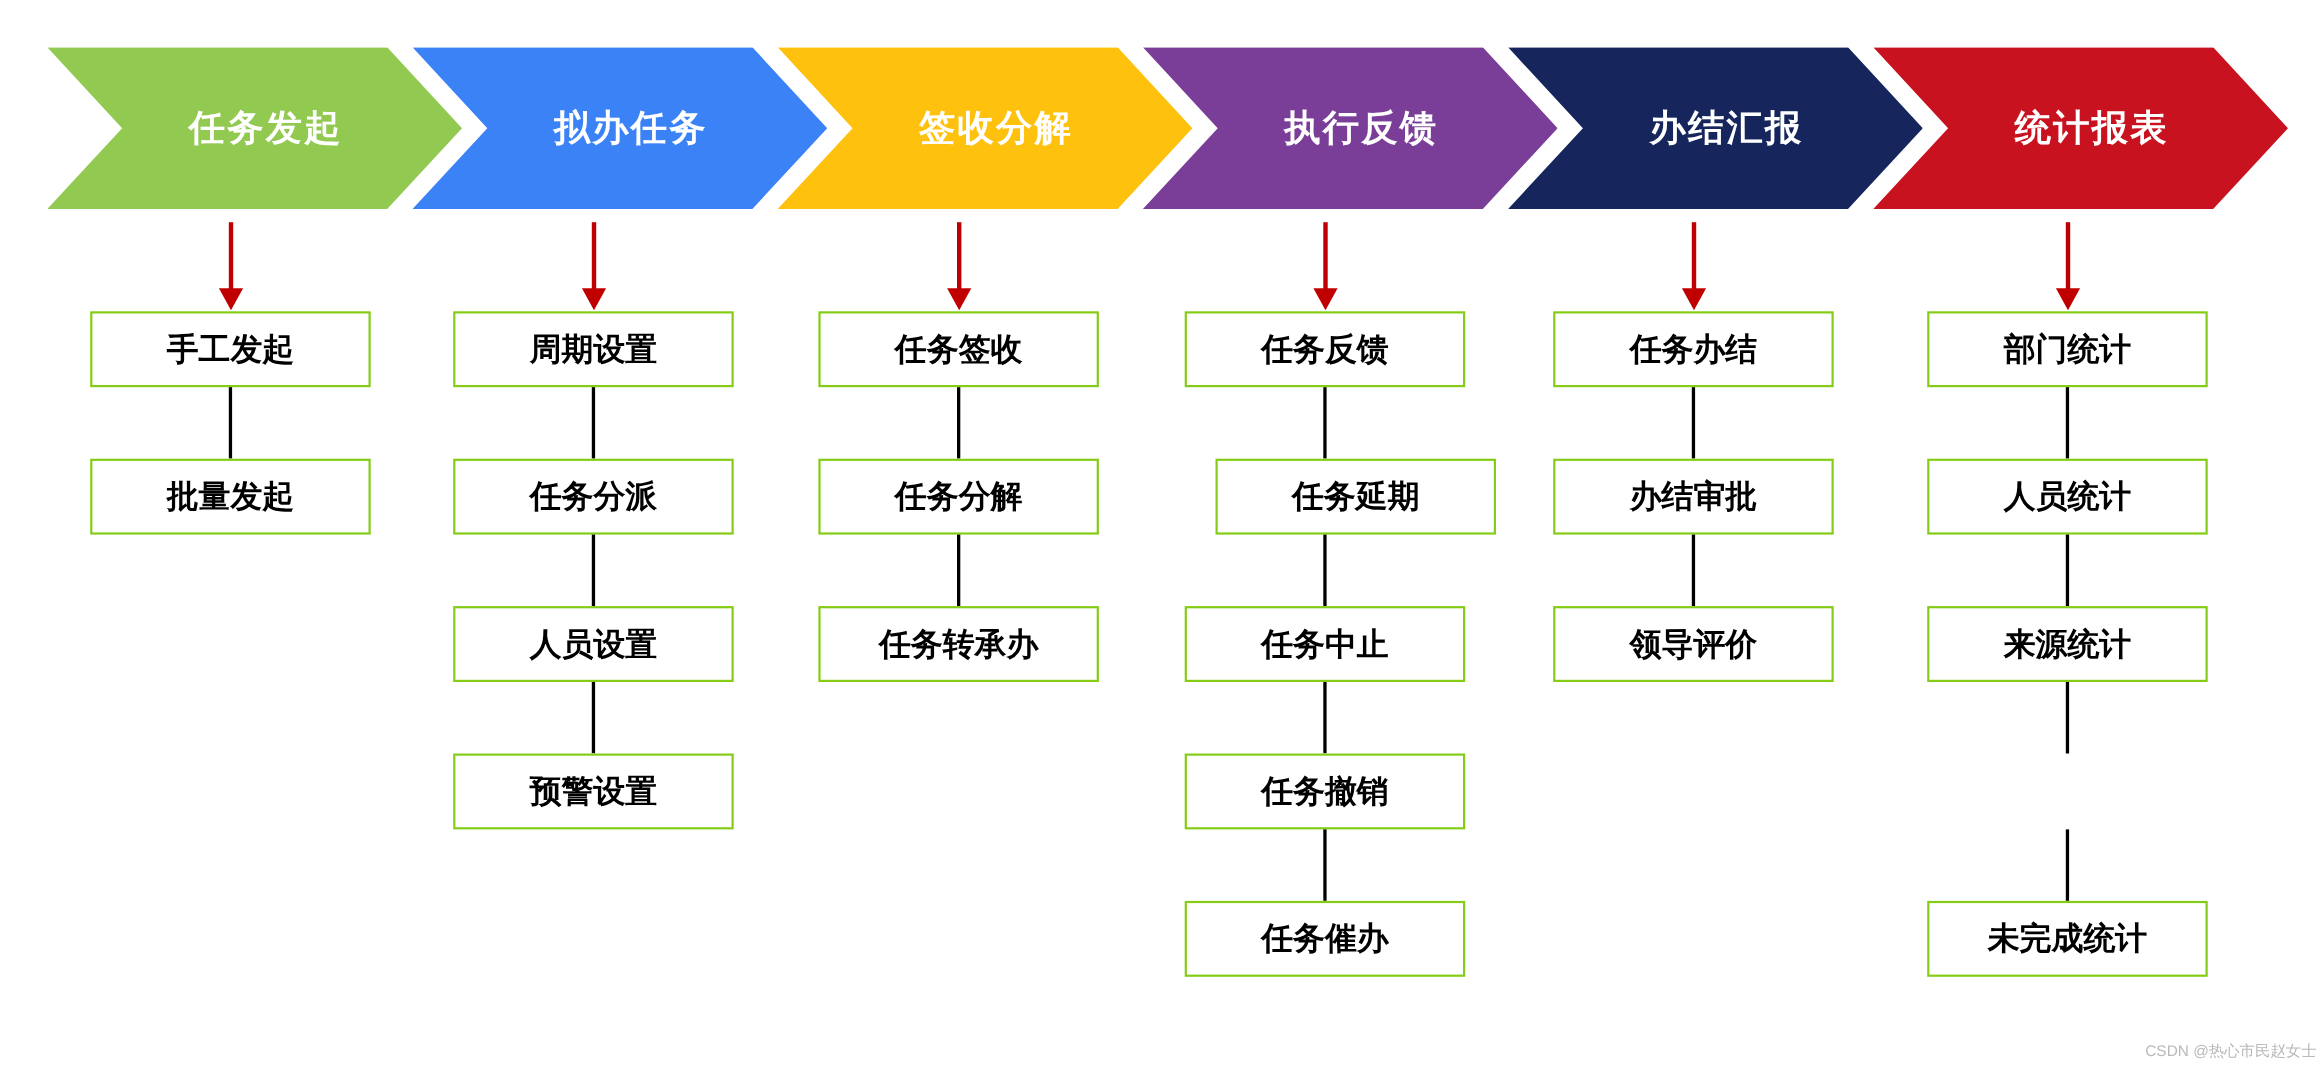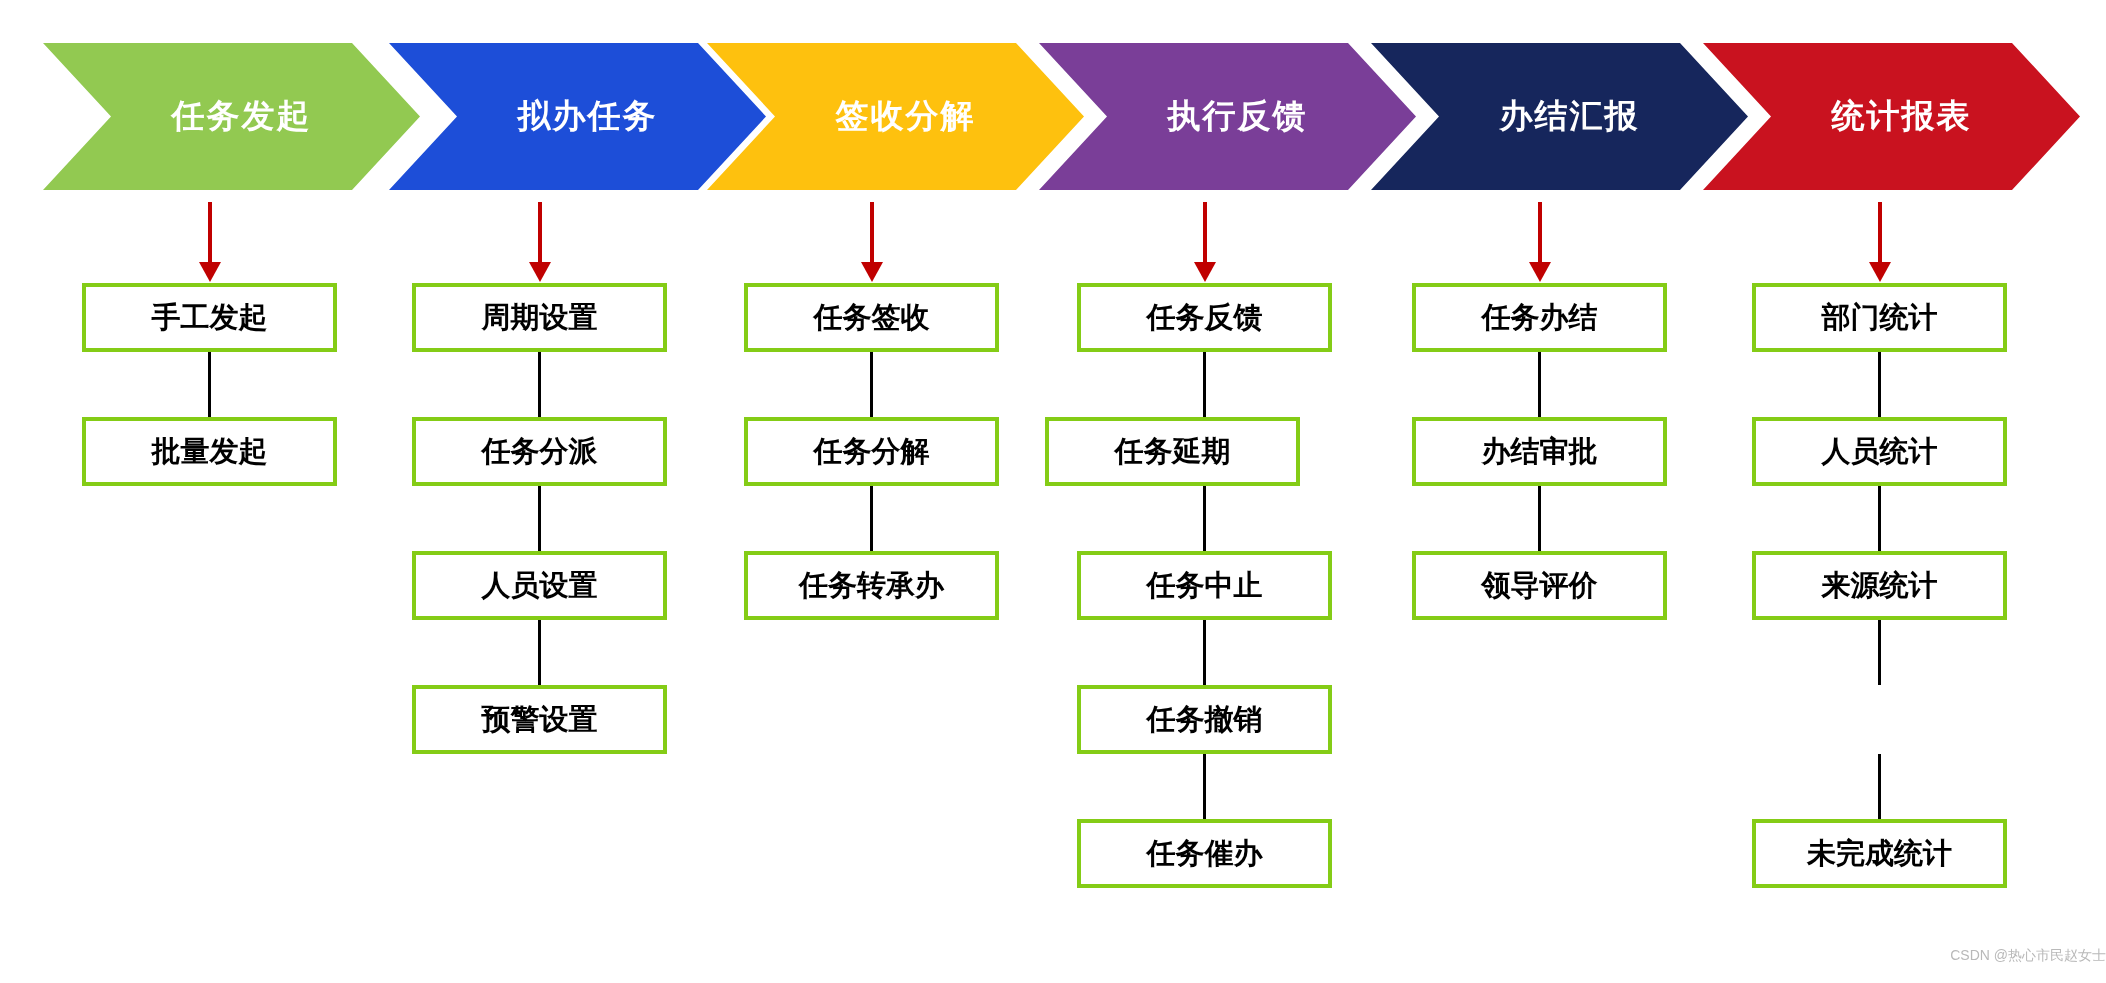--- a/index.html
+++ b/index.html
@@ -13,39 +13,39 @@
   .chevron .lbl{
     color:#ffffff;font-size:33px;font-weight:bold;letter-spacing:2px;
     padding-left:20px;white-space:nowrap;
   }
   .arrow-stem{position:absolute;width:4px;height:62px;top:202px;background:#c00000;}
   .arrow-head{position:absolute;top:262px;width:0;height:0;
     border-left:11px solid transparent;border-right:11px solid transparent;
     border-top:20px solid #c00000;}
   .fbox{
     position:absolute;width:255px;height:69px;box-sizing:border-box;
-    border:4px solid #84cc16;background:#ffffff;
+    border:2px solid #84cc16;background:#ffffff;
     display:flex;align-items:center;justify-content:center;
     font-size:29px;font-weight:600;color:#000000;white-space:nowrap;
   }
   .conn{position:absolute;width:3px;height:65px;background:#000000;}
   #watermark{
     position:absolute;top:947px;right:16px;
     color:#b9b9b9;font-size:14px;white-space:nowrap;
   }
 </style>
 </head>
 <body>
 
 <div id="canvas">
 
   <div class="chevron" style="left: 43px; background-color: rgb(146, 201, 81);">
       <span class="lbl">任务发起</span>
     </div>
-  <div class="chevron" style="left: 389px; background-color: #1d4ed8; font-family: Liberation Mono, monospace;">
+  <div class="chevron" style="left: 375px; background-color: #3b82f6; font-family: Liberation Mono, monospace;">
       <span class="lbl">拟办任务</span>
     </div>
   <div class="chevron" style="left: 707px; background-color: rgb(254, 193, 14);">
       <span class="lbl">签收分解</span>
     </div>
   <div class="chevron" style="left: 1039px; background-color: rgb(122, 62, 152);">
       <span class="lbl">执行反馈</span>
     </div>
   <div class="chevron" style="left: 1371px; background-color: rgb(22, 38, 92);">
       <span class="lbl">办结汇报</span>
@@ -92,21 +92,21 @@
   <div class="fbox" style="left:412px;top:685px">预警设置</div>
 
   <div class="fbox" style="left:744px;top:283px">任务签收</div>
   <div class="conn" style="left:870px;top:352px"></div>
   <div class="fbox" style="left:744px;top:417px">任务分解</div>
   <div class="conn" style="left:870px;top:486px"></div>
   <div class="fbox" style="left:1077px;top:283px">任务反馈</div>
 
   <div class="fbox" style="left:744px;top:551px">任务转承办</div>
   <div class="conn" style="left:1203px;top:352px"></div>
-  <div class="fbox" style="left:1045px;top:417px">任务延期</div>
+  <div class="fbox" style="left:1105px;top:417px">任务延期</div>
   <div class="conn" style="left:1203px;top:486px"></div>
   <div class="fbox" style="left:1077px;top:551px">任务中止</div>
   <div class="conn" style="left:1203px;top:620px"></div>
   <div class="fbox" style="left:1077px;top:685px">任务撤销</div>
   <div class="conn" style="left:1203px;top:754px"></div>
   <div class="fbox" style="left:1077px;top:819px">任务催办</div>
 
   <div class="fbox" style="left:1412px;top:283px">任务办结</div>
   <div class="conn" style="left:1538px;top:352px"></div>
   <div class="fbox" style="left:1412px;top:417px">办结审批</div>

